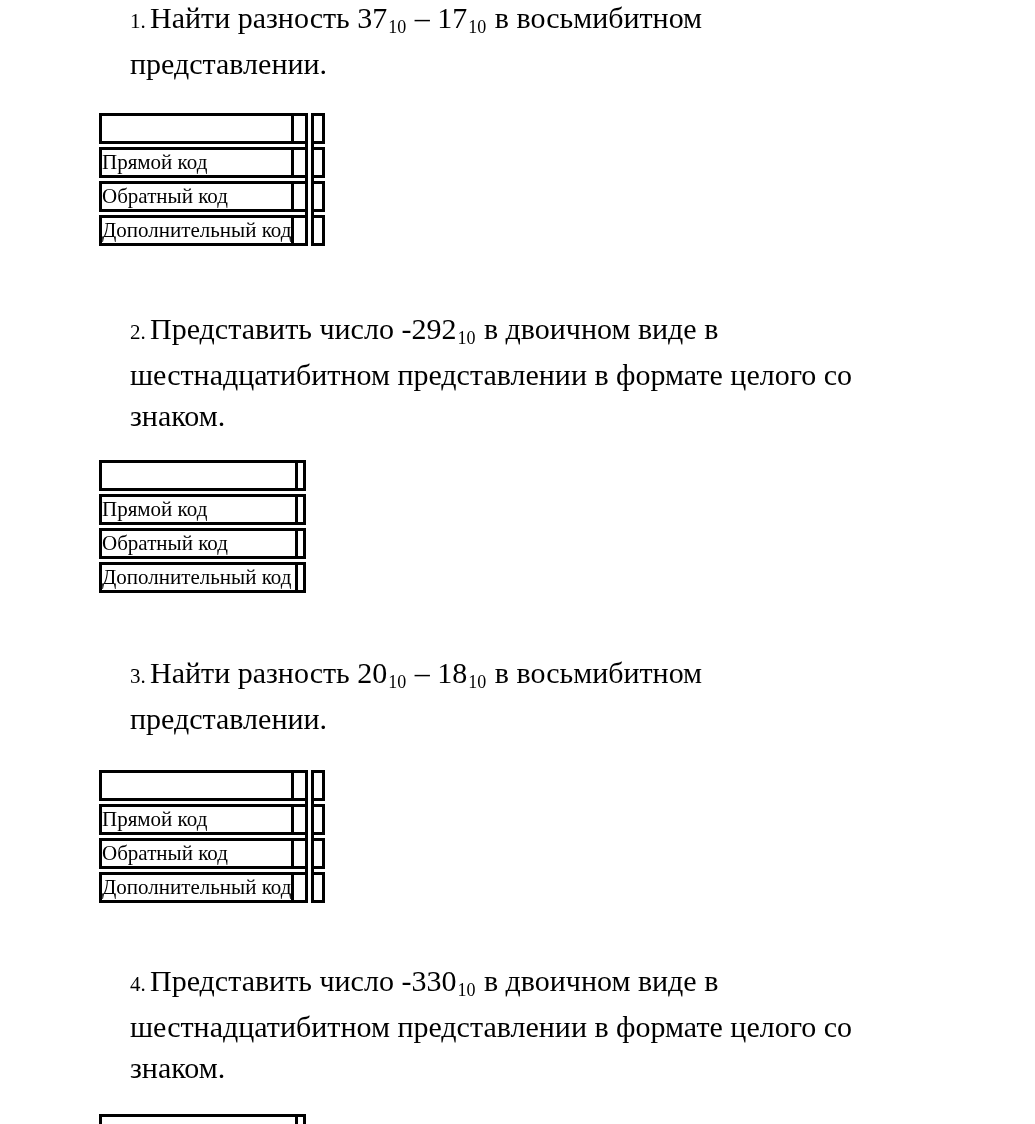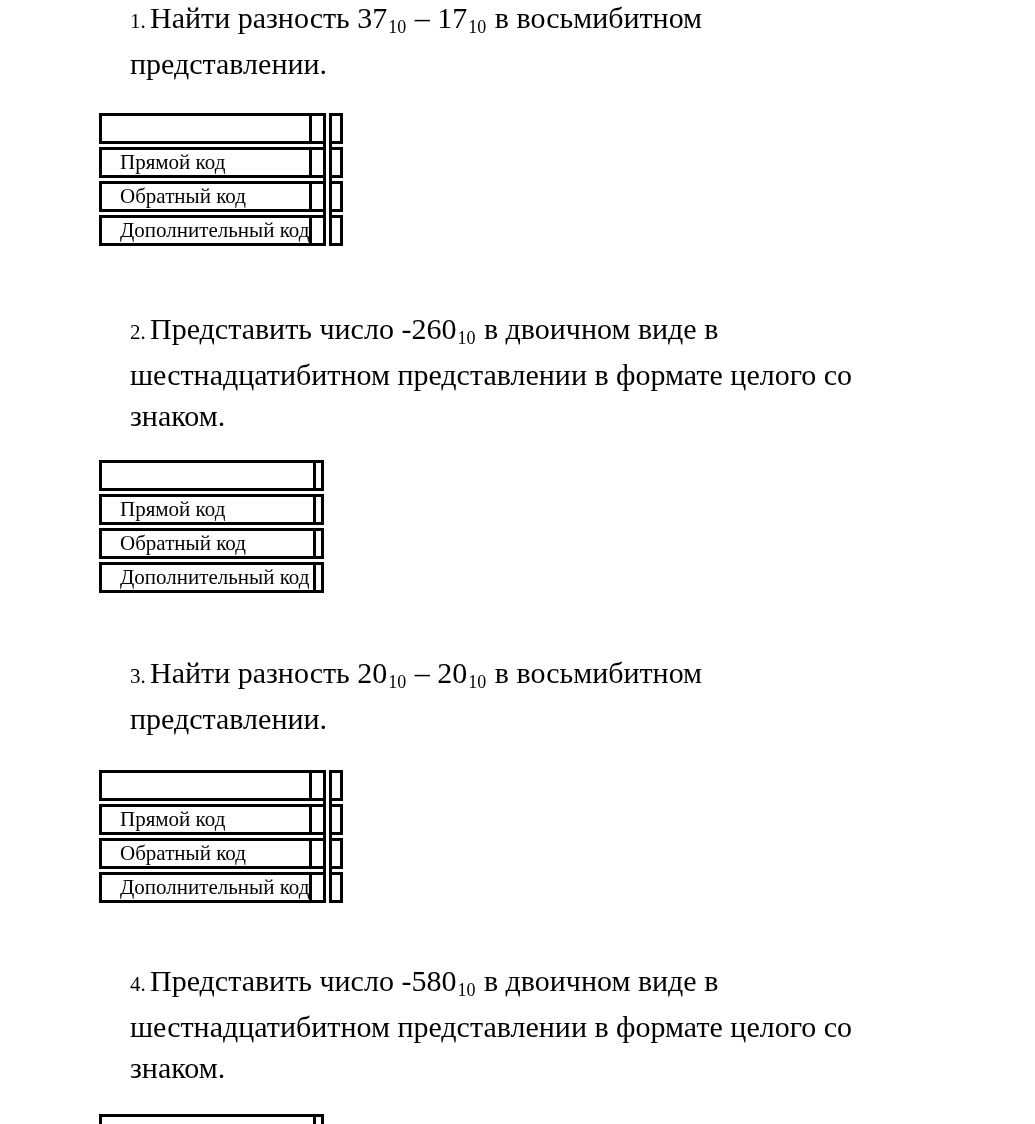--- a/index.html
+++ b/index.html
@@ -38,21 +38,21 @@
   
   table.anstable {
     position: absolute;
     border-collapse: collapse;
     background: #fff;
   }
   table.anstable td {
     border: 3px solid #000;
     font-size: 21px;
     font-family: "Liberation Serif", "DejaVu Serif", serif;
-    padding: 0 0 0 18px;
+    padding: 0 0 0 0;
     vertical-align: middle;
     white-space: nowrap;
   }
   table.anstable tr + tr td { border-top: 9px double #000; }
   table.anstable tr.hdr td { height: 25px; }
   table.anstable tr:not(.hdr) td { height: 23px; }
 
   table.two td.c1 { width: 186px; }
   table.two td.n1 { width: 11px; padding: 0; }
   table.two td.n2 { width: 8px;  padding: 0; border-left: 9px double #000; }
@@ -94,21 +94,21 @@
       <td class="c1">Дополнительный код</td>
       <td class="n1"></td>
       <td class="n2"></td>
     </tr>
   </tbody>
     </table>
 
   <section class="exercise" style="top:308px">
     <div class="ex-line first-line">
       <span class="item-num">2.</span>
-      <span><span>Представить число -260</span><span class="sub">10</span><span> в двоичном виде в</span></span>
+      <span><span>Представить число -292</span><span class="sub">10</span><span> в двоичном виде в</span></span>
     </div>
     <div class="ex-line cont"><span>шестнадцатибитном представлении в формате целого со</span></div>
     <div class="ex-line cont"><span>знаком.</span></div>
   </section>
 
   <table class="anstable one" style="left:99px; top:460px">
     <tbody>
         <tr class="hdr">
       <td class="c1"></td>
       <td class="n1"></td>
@@ -124,21 +124,21 @@
     <tr>
       <td class="c1">Дополнительный код</td>
       <td class="n1"></td>
     </tr>
   </tbody>
     </table>
 
   <section class="exercise" style="top:652px">
     <div class="ex-line first-line">
       <span class="item-num">3.</span>
-      <span><span>Найти разность 20</span><span class="sub">10</span><span> – 20</span><span class="sub">10</span><span> в восьмибитном</span></span>
+      <span><span>Найти разность 20</span><span class="sub">10</span><span> – 18</span><span class="sub">10</span><span> в восьмибитном</span></span>
     </div>
     <div class="ex-line cont"><span>представлении.</span></div>
   </section>
 
   <table class="anstable two" style="left:99px; top:770px">
     <tbody>
         <tr class="hdr">
       <td class="c1"></td>
       <td class="n1"></td>
       <td class="n2"></td>
@@ -157,21 +157,21 @@
       <td class="c1">Дополнительный код</td>
       <td class="n1"></td>
       <td class="n2"></td>
     </tr>
   </tbody>
     </table>
 
   <section class="exercise" style="top:960px">
     <div class="ex-line first-line">
       <span class="item-num">4.</span>
-      <span><span>Представить число -580</span><span class="sub">10</span><span> в двоичном виде в</span></span>
+      <span><span>Представить число -330</span><span class="sub">10</span><span> в двоичном виде в</span></span>
     </div>
     <div class="ex-line cont"><span>шестнадцатибитном представлении в формате целого со</span></div>
     <div class="ex-line cont"><span>знаком.</span></div>
   </section>
 
   <table class="anstable one" style="left:99px; top:1114px">
     <tbody>
         <tr class="hdr">
       <td class="c1"></td>
       <td class="n1"></td>

